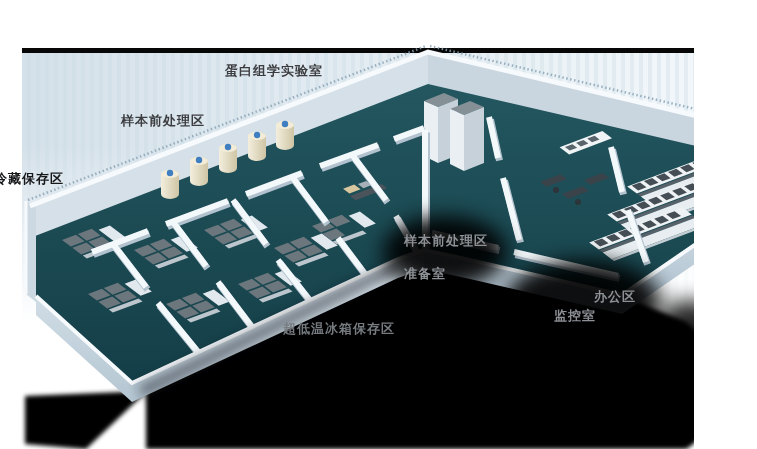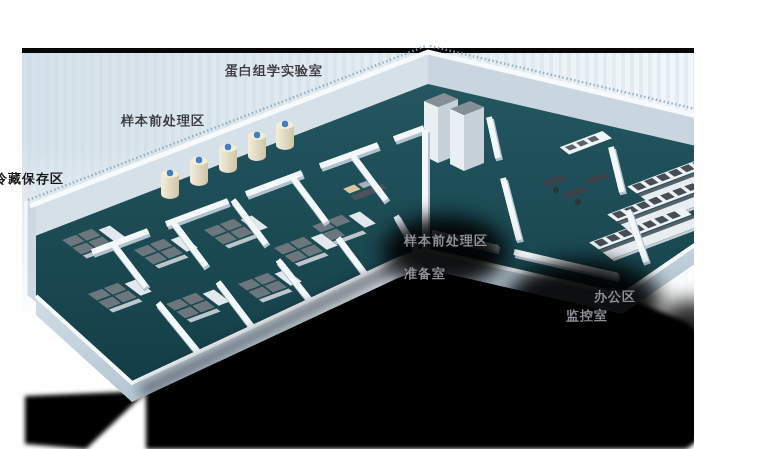--- a/index.html
+++ b/index.html
@@ -315,15 +315,16 @@
     <ellipse cx="690" cy="360" rx="45" ry="60" fill="#000000" opacity="0.85" filter="url(#b10)"></ellipse>
   </g>
 </svg>
 
 <div class="lbl dark" style="left:225px;top:62px;">蛋白组学实验室</div>
 <div class="lbl dark" style="left:121px;top:112px;">样本前处理区</div>
 <div class="lbl darkest" style="left:-6px;top:170px;">冷藏保存区</div>
 <div class="lbl light" style="left:404px;top:232px;">样本前处理区</div>
 <div class="lbl light" style="left:404px;top:265px;">准备室</div>
 <div class="lbl light" style="left:594px;top:288px;">办公区</div>
-<div class="lbl light" style="left:566px;top:307px;">监控室</div>
+<div class="lbl light" style="left:554px;top:307px;">监控室</div>
+<div class="lbl mid" style="left:283px;top:320px;">超低温冰箱保存区</div>
 
 </div>
 
 </body></html>

